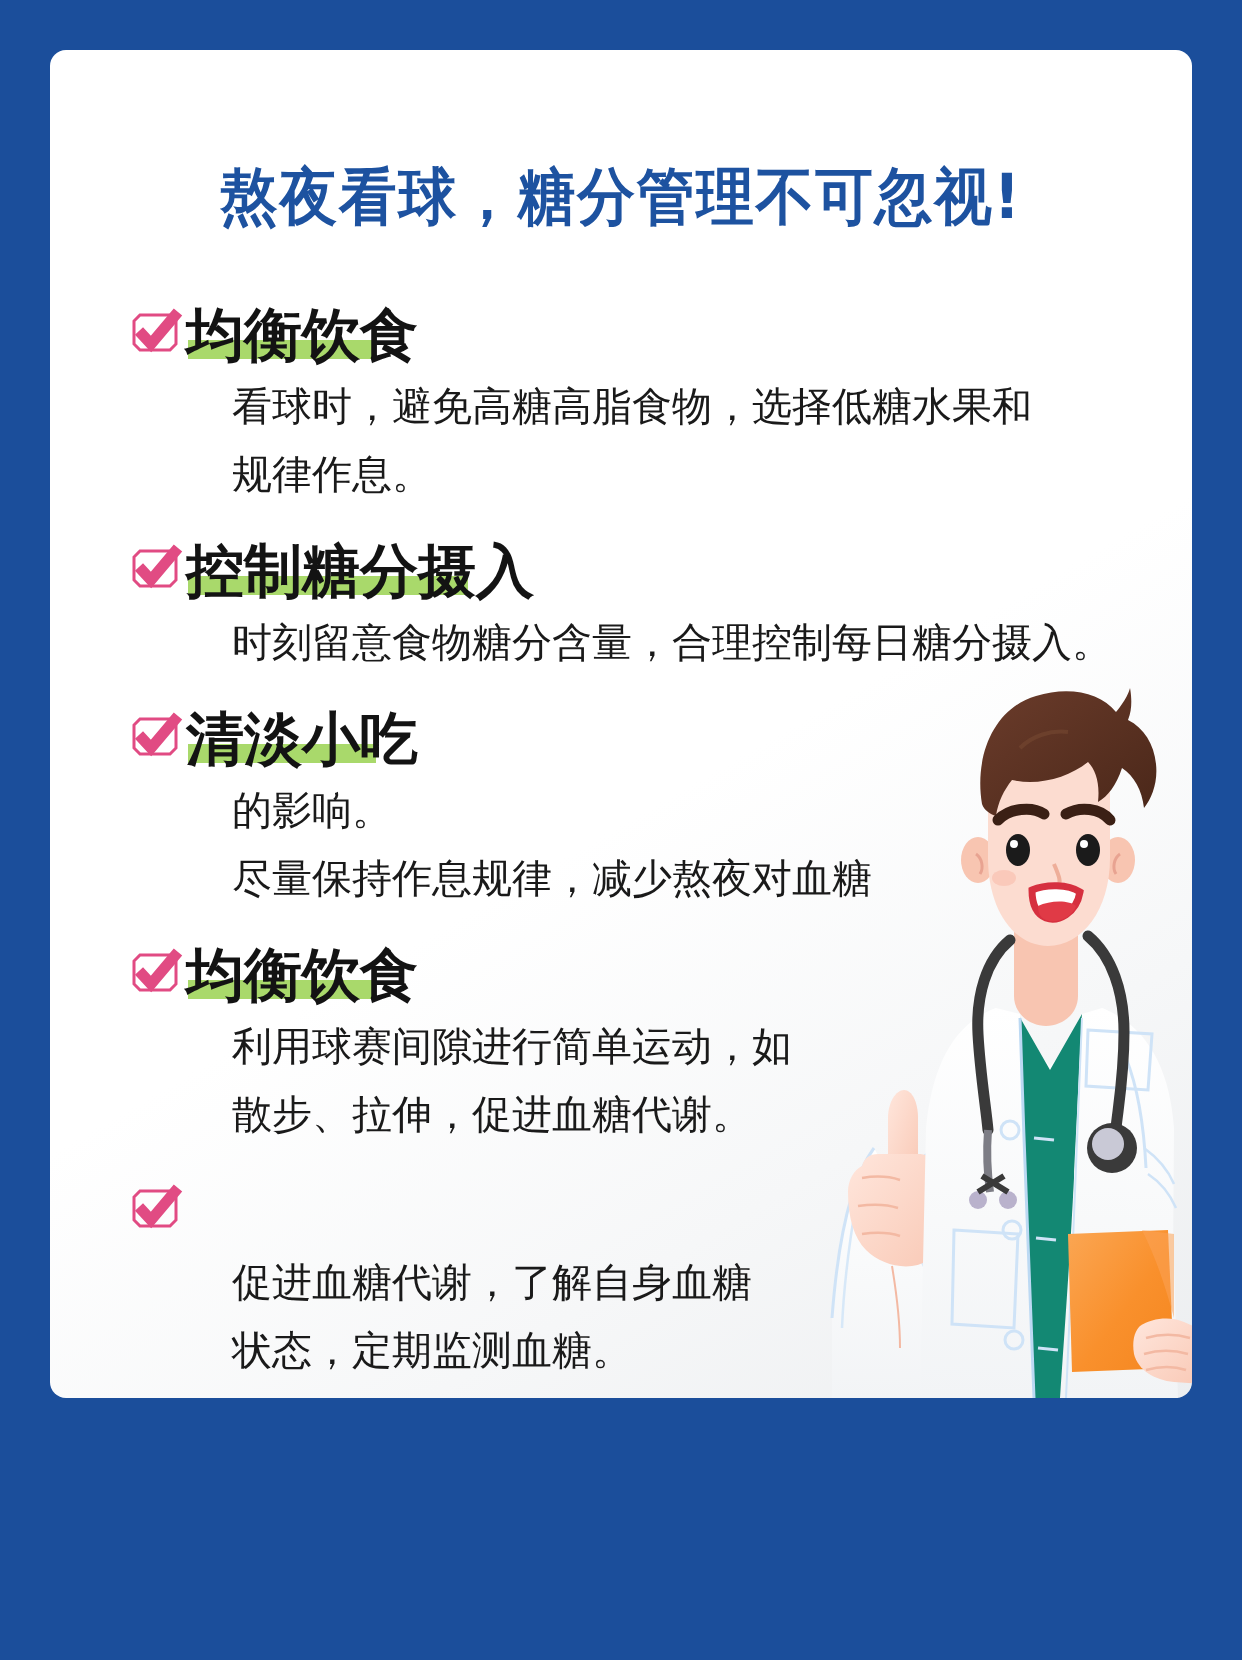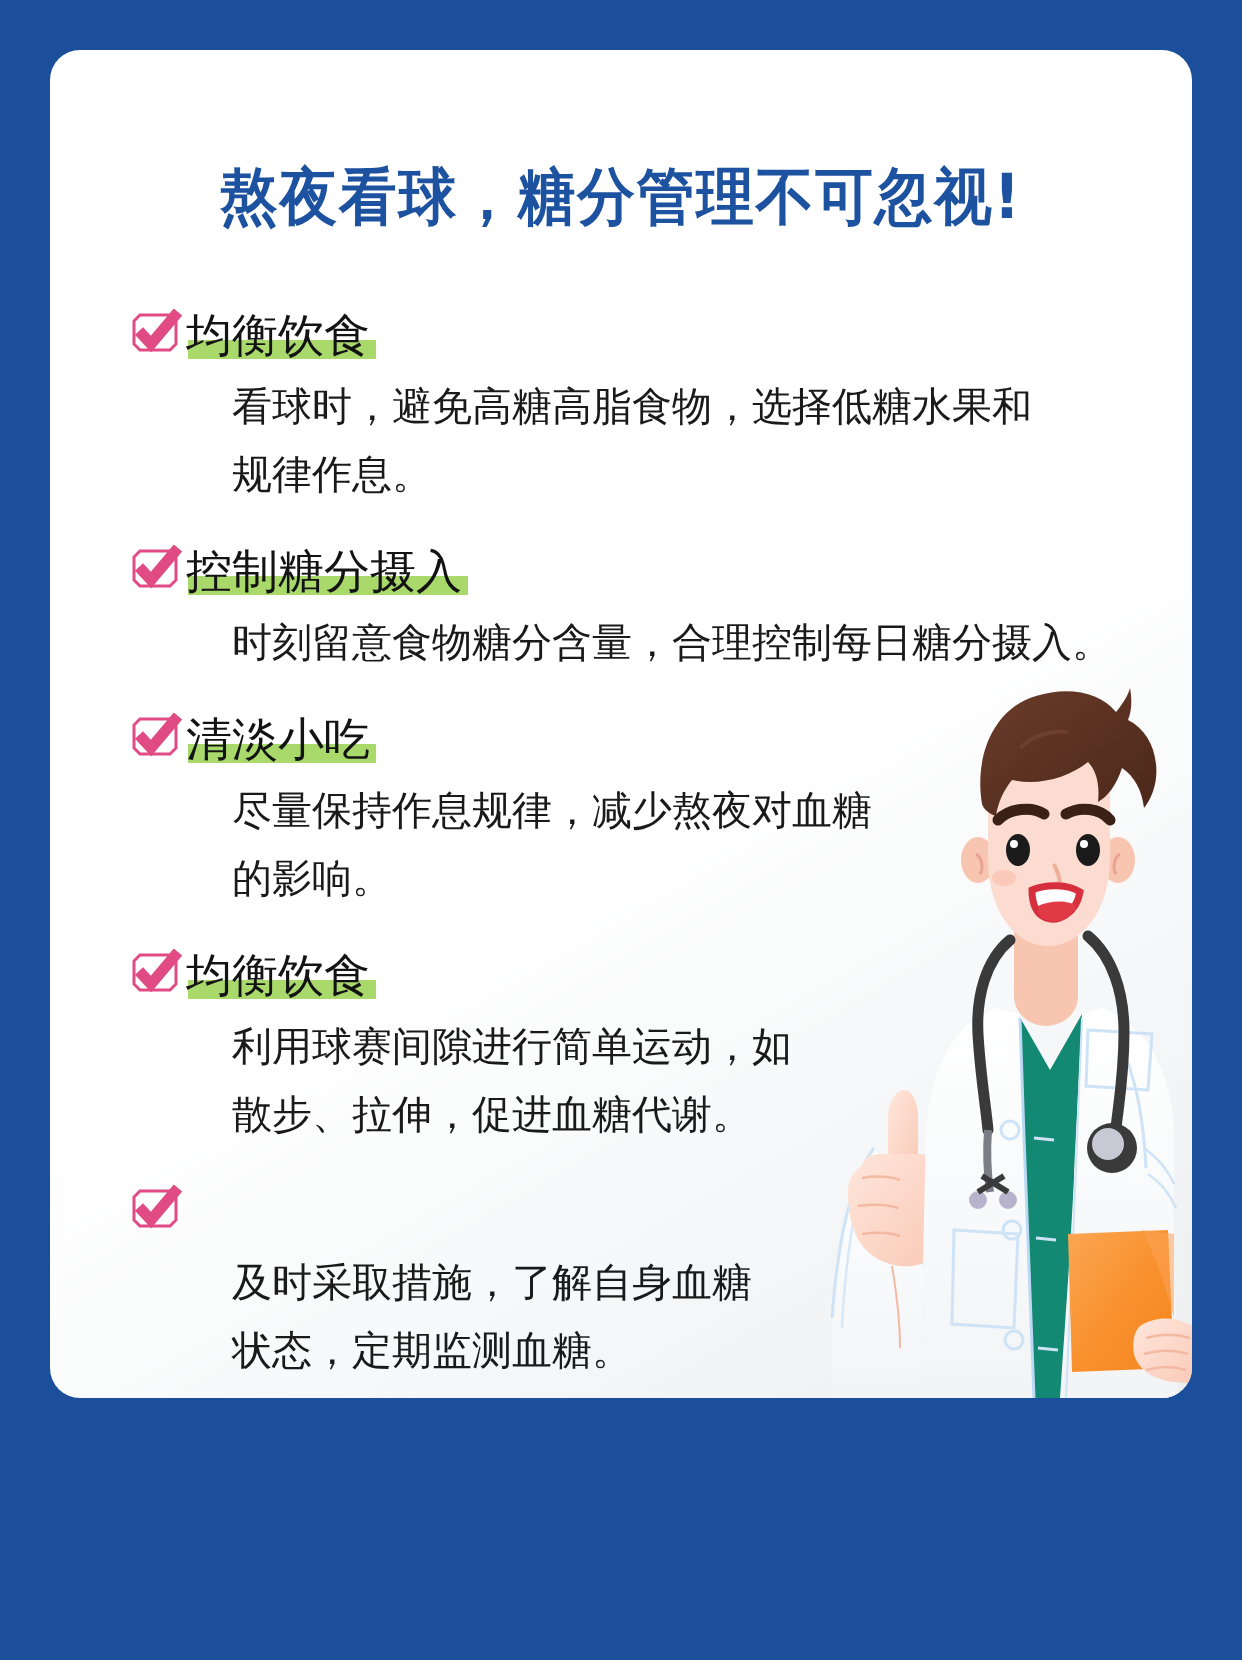--- a/index.html
+++ b/index.html
@@ -12,21 +12,21 @@
   #poster {
     position:relative;
     width:1242px; height:1660px;
     background:#1b4e9b;
   }
   #card {
     position:absolute;
     left:50px; top:50px;
     width:1142px; height:1348px;
     background:linear-gradient(150deg,#ffffff 0%,#ffffff 55%,#f6f7f8 78%,#eceef0 100%);
-    border-radius:30px;
+    border-radius:16px;
     overflow:hidden;
   }
 
   
   #title {
     position:absolute;
     left:0; top:105px;
     width:100%;
     text-align:center;
     color:#1d52a0;
@@ -64,22 +64,22 @@
   .highlight {
     position:absolute;
     left:2px; bottom:1px;
     height:19px;
     background:#a9d96b;
     z-index:0;
   }
   .head-text {
     position:relative;
     z-index:1;
-    font-size:46px;
-    font-weight:normal;
+    font-size:58px;
+    font-weight:bold;
     color:#131313;
     line-height:50px;
     letter-spacing:0px;
     font-family:"DejaVu Sans","Liberation Sans",sans-serif;
     white-space:nowrap;
   }
   .tip-body {
     margin-top:12px;
     margin-left:114px;
     font-size:40px;
@@ -156,22 +156,22 @@
               <path d="M14 11 L44 11 L50 17 L50 40 L44 46 L14 46 L8 40 L8 17 Z" fill="none" stroke="#e14b83" stroke-width="3"></path>
               <path d="M13 27 L25 40 L52 8" fill="none" stroke="#e14b83" stroke-width="11" stroke-linecap="butt" stroke-linejoin="miter"></path>
             </svg>
           </span>
           <span class="head-text-wrap">
             <span class="highlight" style="width: 188px;"></span>
             <span class="head-text">清淡小吃</span>
           </span>
         </div>
         <div class="tip-body">
+          <span class="ln">的影响。</span>
           <span class="ln">尽量保持作息规律，减少熬夜对血糖</span>
-          <span class="ln">的影响。</span>
         </div>
       </div>
 
       <div class="tip narrow">
         <div class="tip-head">
           <span class="check-icon">
             <svg viewBox="0 0 58 58">
               <path d="M14 11 L44 11 L50 17 L50 40 L44 46 L14 46 L8 40 L8 17 Z" fill="none" stroke="#e14b83" stroke-width="3"></path>
               <path d="M13 27 L25 40 L52 8" fill="none" stroke="#e14b83" stroke-width="11" stroke-linecap="butt" stroke-linejoin="miter"></path>
             </svg>
@@ -190,21 +190,21 @@
       <div class="tip narrow">
         <div class="tip-head">
           <span class="check-icon">
             <svg viewBox="0 0 58 58">
               <path d="M14 11 L44 11 L50 17 L50 40 L44 46 L14 46 L8 40 L8 17 Z" fill="none" stroke="#e14b83" stroke-width="3"></path>
               <path d="M13 27 L25 40 L52 8" fill="none" stroke="#e14b83" stroke-width="11" stroke-linecap="butt" stroke-linejoin="miter"></path>
             </svg>
           </span>
         </div>
         <div class="tip-body">
-          <span class="ln">及时采取措施，了解自身血糖</span>
+          <span class="ln">促进血糖代谢，了解自身血糖</span>
           <span class="ln">状态，定期监测血糖。</span>
         </div>
       </div>
 
     </div>
 
     <div id="doctor">
       <svg viewBox="0 0 420 720" xmlns="http://www.w3.org/2000/svg">
         <defs>
           <linearGradient id="skinG" x1="0" y1="0" x2="1" y2="1">

